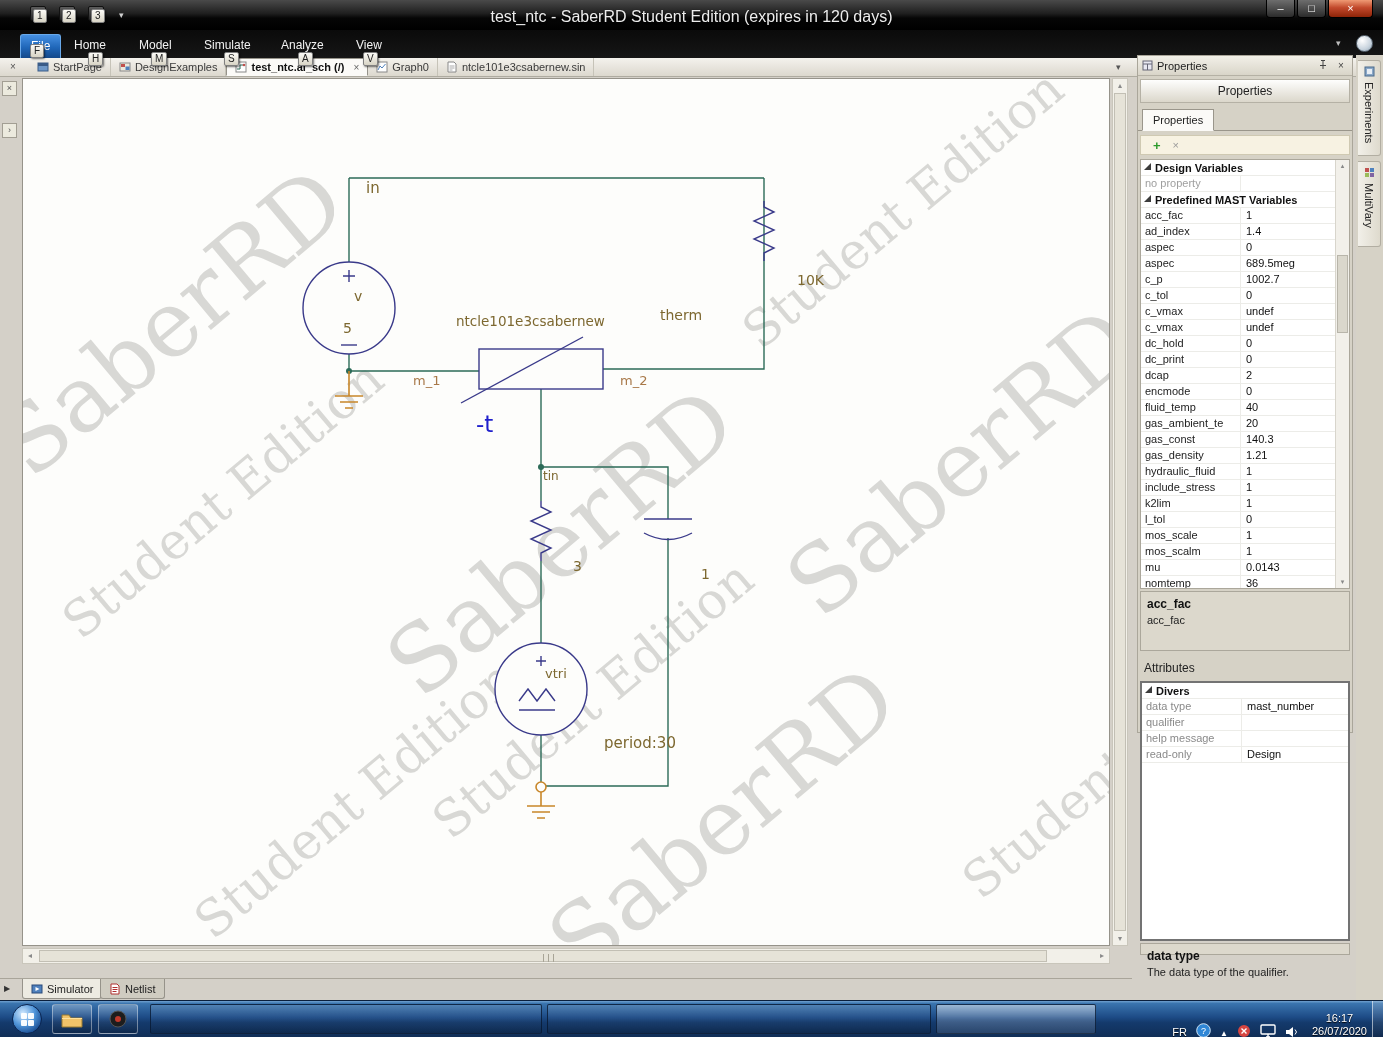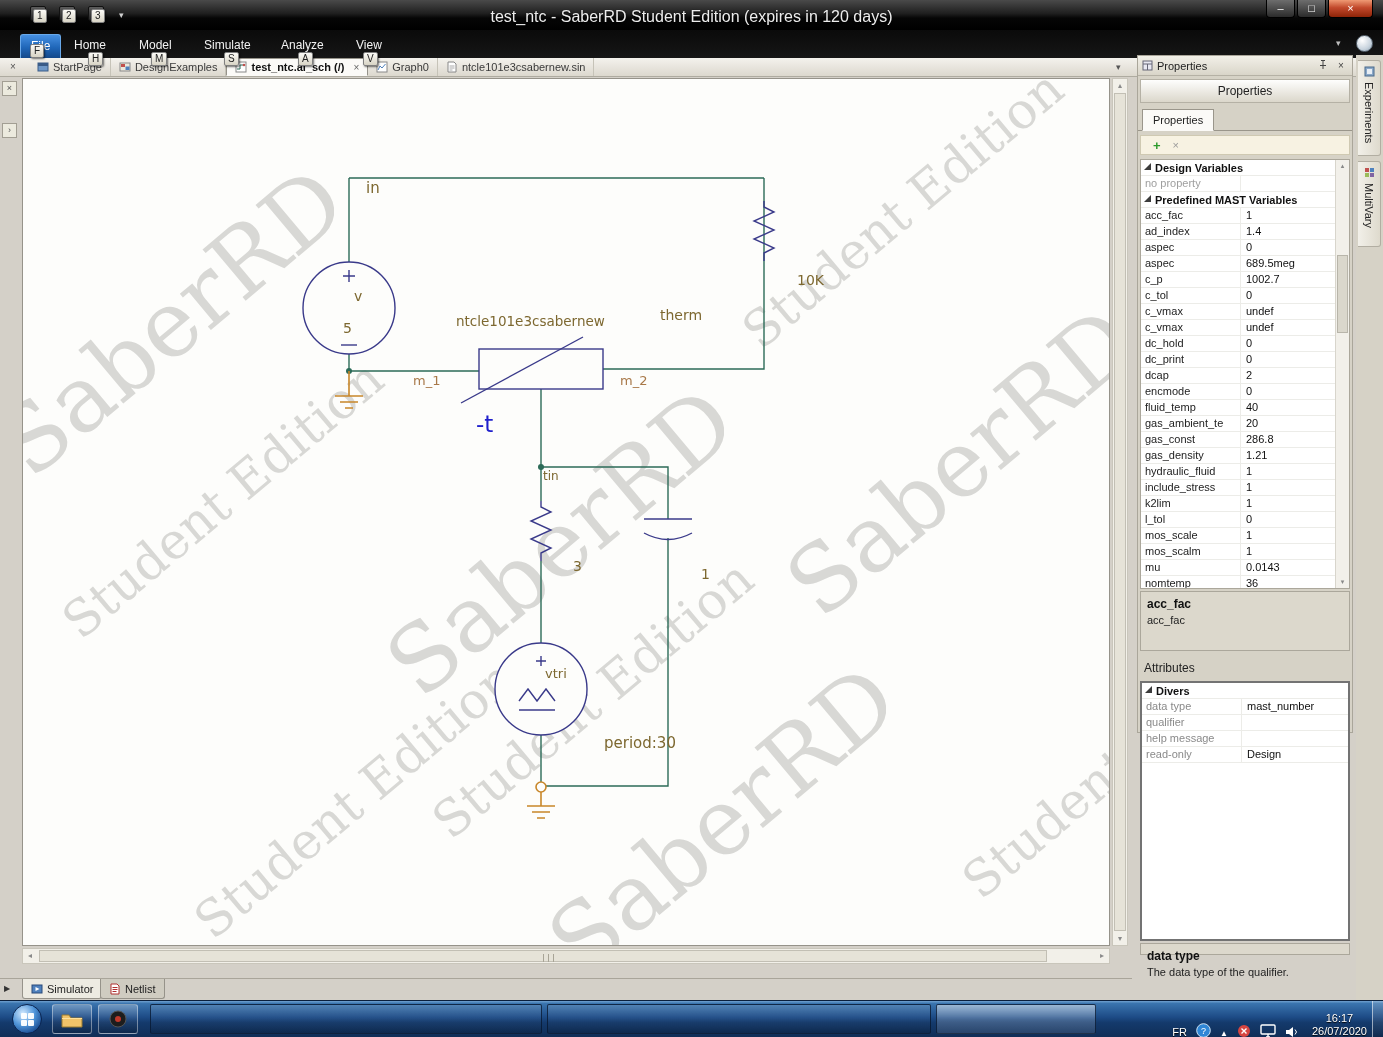--- a/index.html
+++ b/index.html
@@ -450,21 +450,21 @@
         <div class="pg-row">
           <div class="pg-name">fluid_temp</div>
           <div class="pg-value">40</div>
         </div>
         <div class="pg-row">
           <div class="pg-name">gas_ambient_te</div>
           <div class="pg-value">20</div>
         </div>
         <div class="pg-row">
           <div class="pg-name">gas_const</div>
-          <div class="pg-value">286.8</div>
+          <div class="pg-value">140.3</div>
         </div>
         <div class="pg-row">
           <div class="pg-name">gas_density</div>
           <div class="pg-value">1.21</div>
         </div>
         <div class="pg-row">
           <div class="pg-name">hydraulic_fluid</div>
           <div class="pg-value">1</div>
         </div>
         <div class="pg-row">

